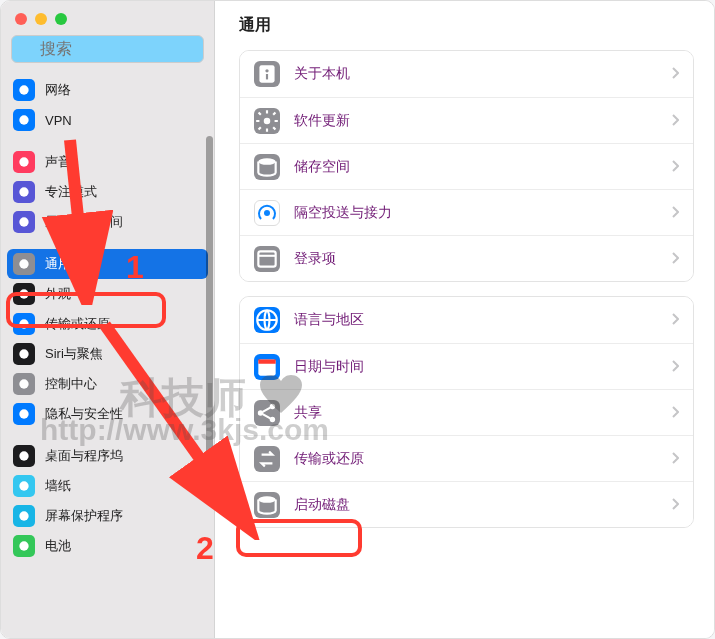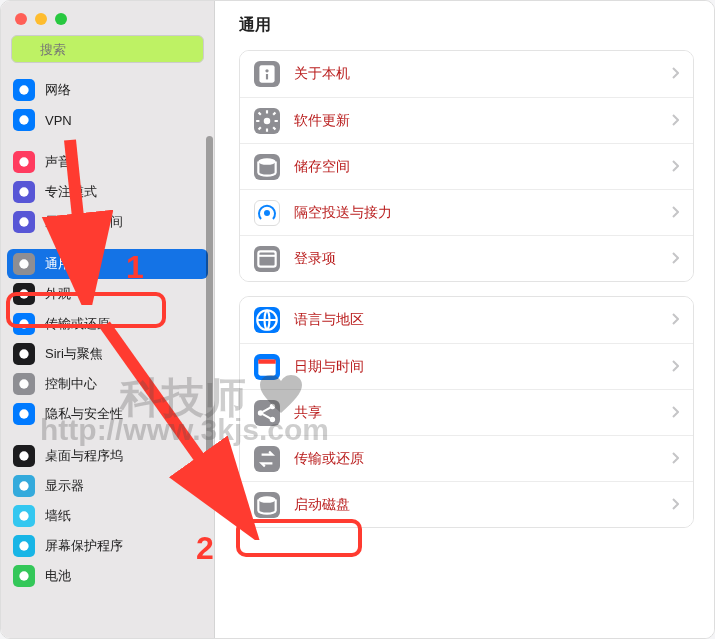--- a/index.html
+++ b/index.html
@@ -36,23 +36,23 @@
     .light { width: 12px; height: 12px; border-radius: 50%; }
     .light.red { background: #ff5f57; }
     .light.yellow { background: #febc2e; }
     .light.green { background: #28c840; }
     .search-wrap { padding: 0 10px 10px 10px; }
     .search {
       width: 100%;
       height: 28px;
       border-radius: 6px;
       border: 1px solid #ccc;
-      background: #bef264;
+      background: #7dd3fc;
       padding: 0 8px 0 28px;
-      font-size: 13px;
+      font-size: 16px;
       color: #333;
       position: relative;
     }
     .search-box { position: relative; }
     .search-icon {
       position: absolute;
       left: 8px;
       top: 50%;
       transform: translateY(-50%);
       color: #8a8a8a;
@@ -124,21 +124,21 @@
       border-radius: 10px;
       overflow: hidden;
     }
     .row {
       display: flex;
       align-items: center;
       height: 46px;
       padding: 0 14px;
       gap: 14px;
       font-size: 14px;
-      color: #b91c1c;
+      color: #701a75;
       position: relative;
       background: #fff;
     }
     .row + .row { border-top: 1px solid #ececec; }
     .row-icon {
       width: 26px;
       height: 26px;
       border-radius: 6px;
       display: flex;
       align-items: center;
@@ -294,28 +294,20 @@
         <div class="nav-section">
           <div class="nav-item">
             <div class="nav-icon" style="background: rgb(28, 28, 30);">
               <svg viewBox="0 0 24 24" fill="#fff">
                 <circle cx="12" cy="12" r="8" fill="#fff"></circle>
               </svg>
             </div>
             <span>桌面与程序坞</span>
           </div>
           <div class="nav-item">
-            <div class="nav-icon" style="background: rgb(52, 170, 220);">
-              <svg viewBox="0 0 24 24" fill="#fff">
-                <circle cx="12" cy="12" r="8" fill="#fff"></circle>
-              </svg>
-            </div>
-            <span>显示器</span>
-          </div>
-          <div class="nav-item">
             <div class="nav-icon" style="background: rgb(52, 199, 240);">
               <svg viewBox="0 0 24 24" fill="#fff">
                 <circle cx="12" cy="12" r="8" fill="#fff"></circle>
               </svg>
             </div>
             <span>墙纸</span>
           </div>
           <div class="nav-item">
             <div class="nav-icon" style="background: rgb(24, 181, 230);">
               <svg viewBox="0 0 24 24" fill="#fff">

